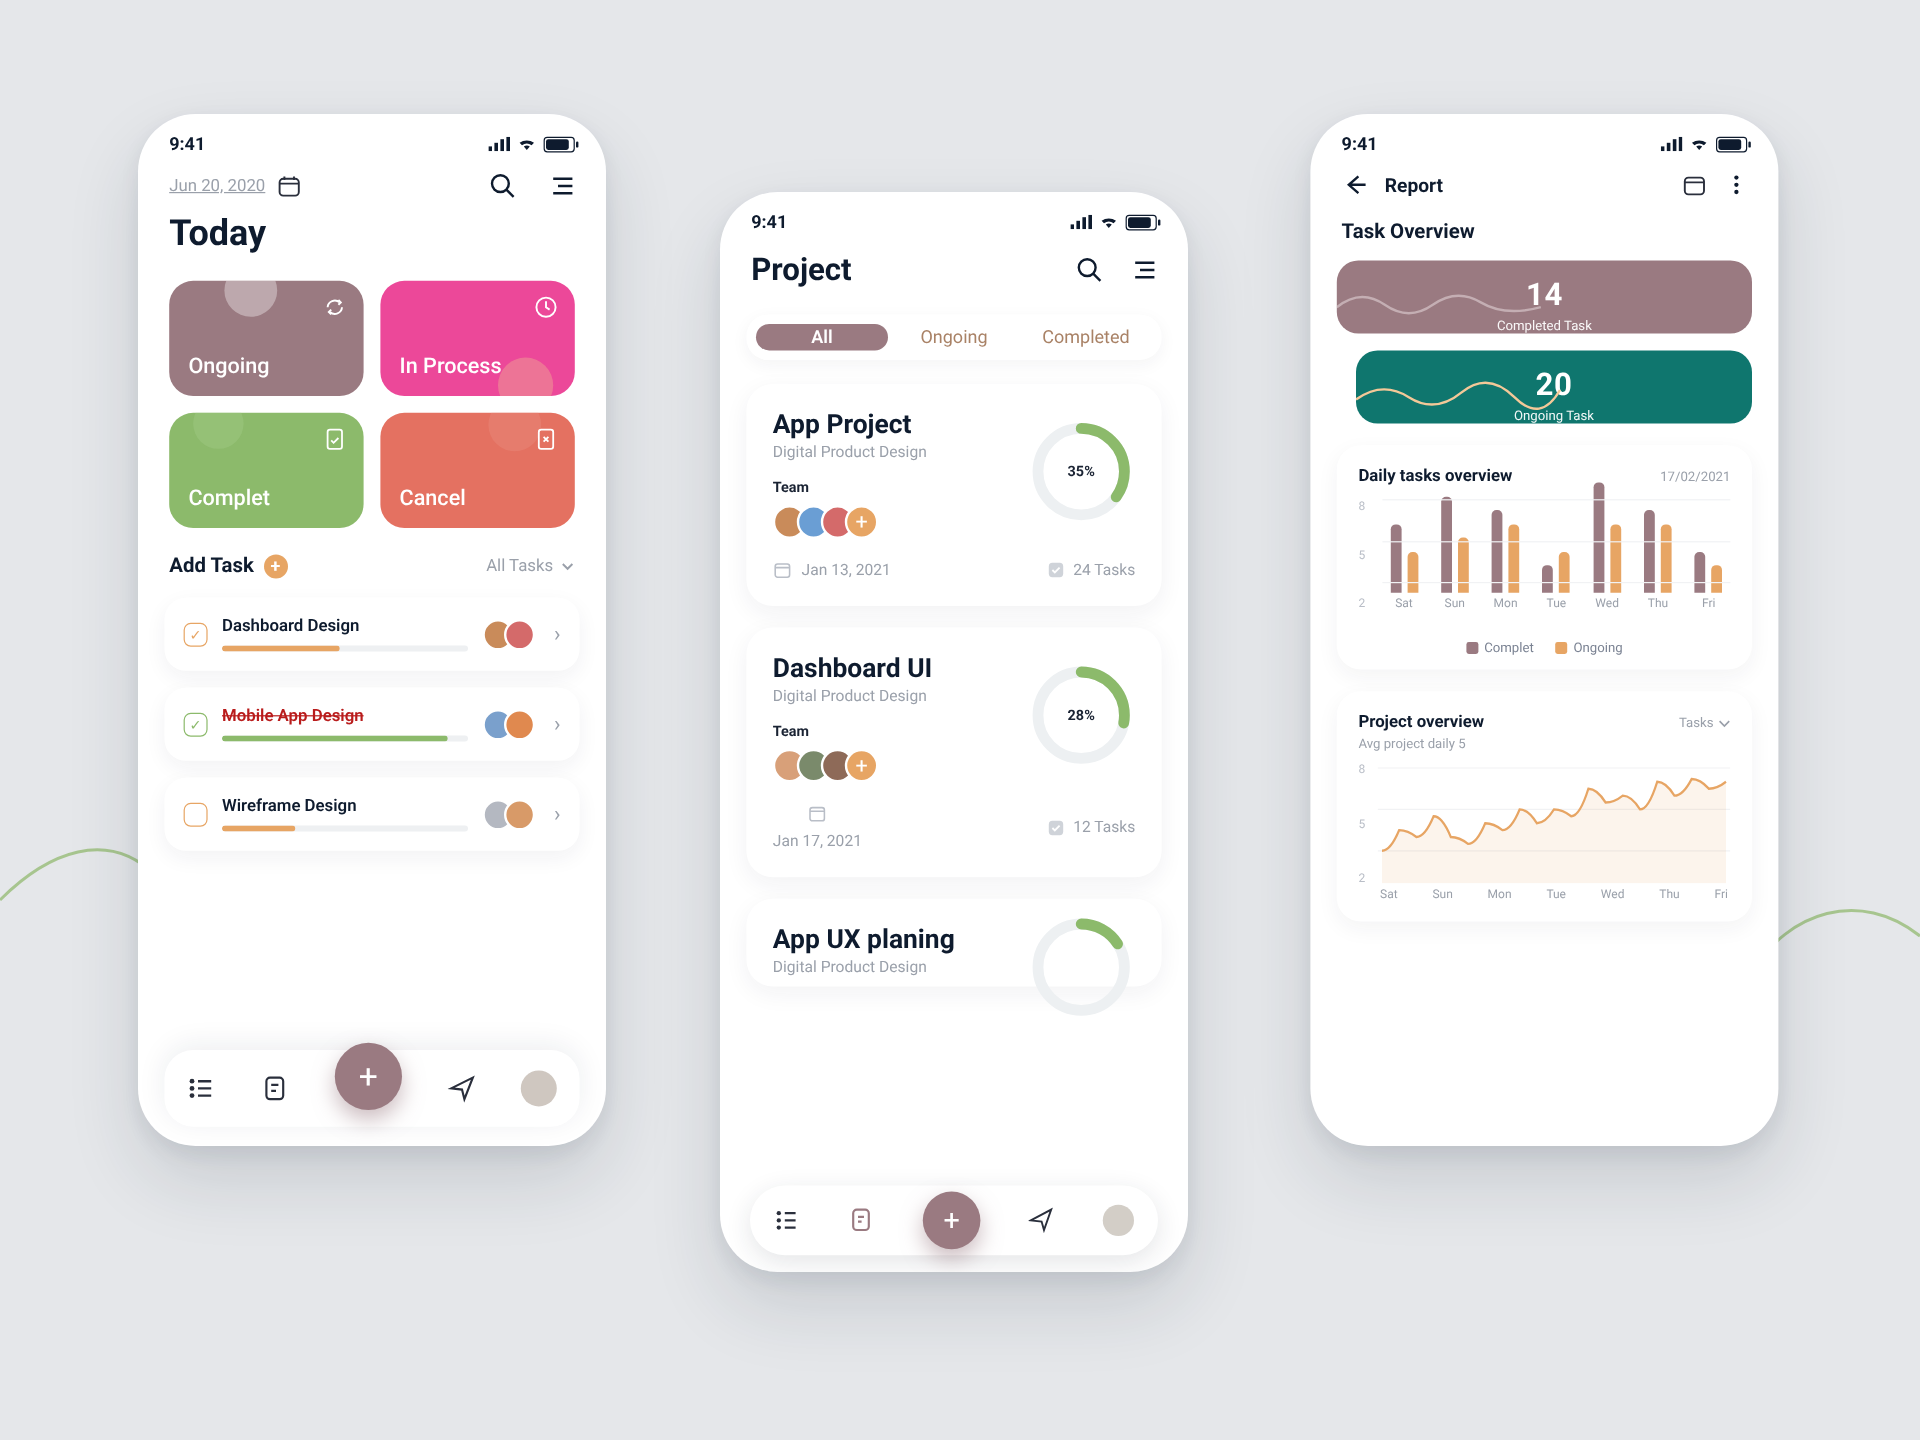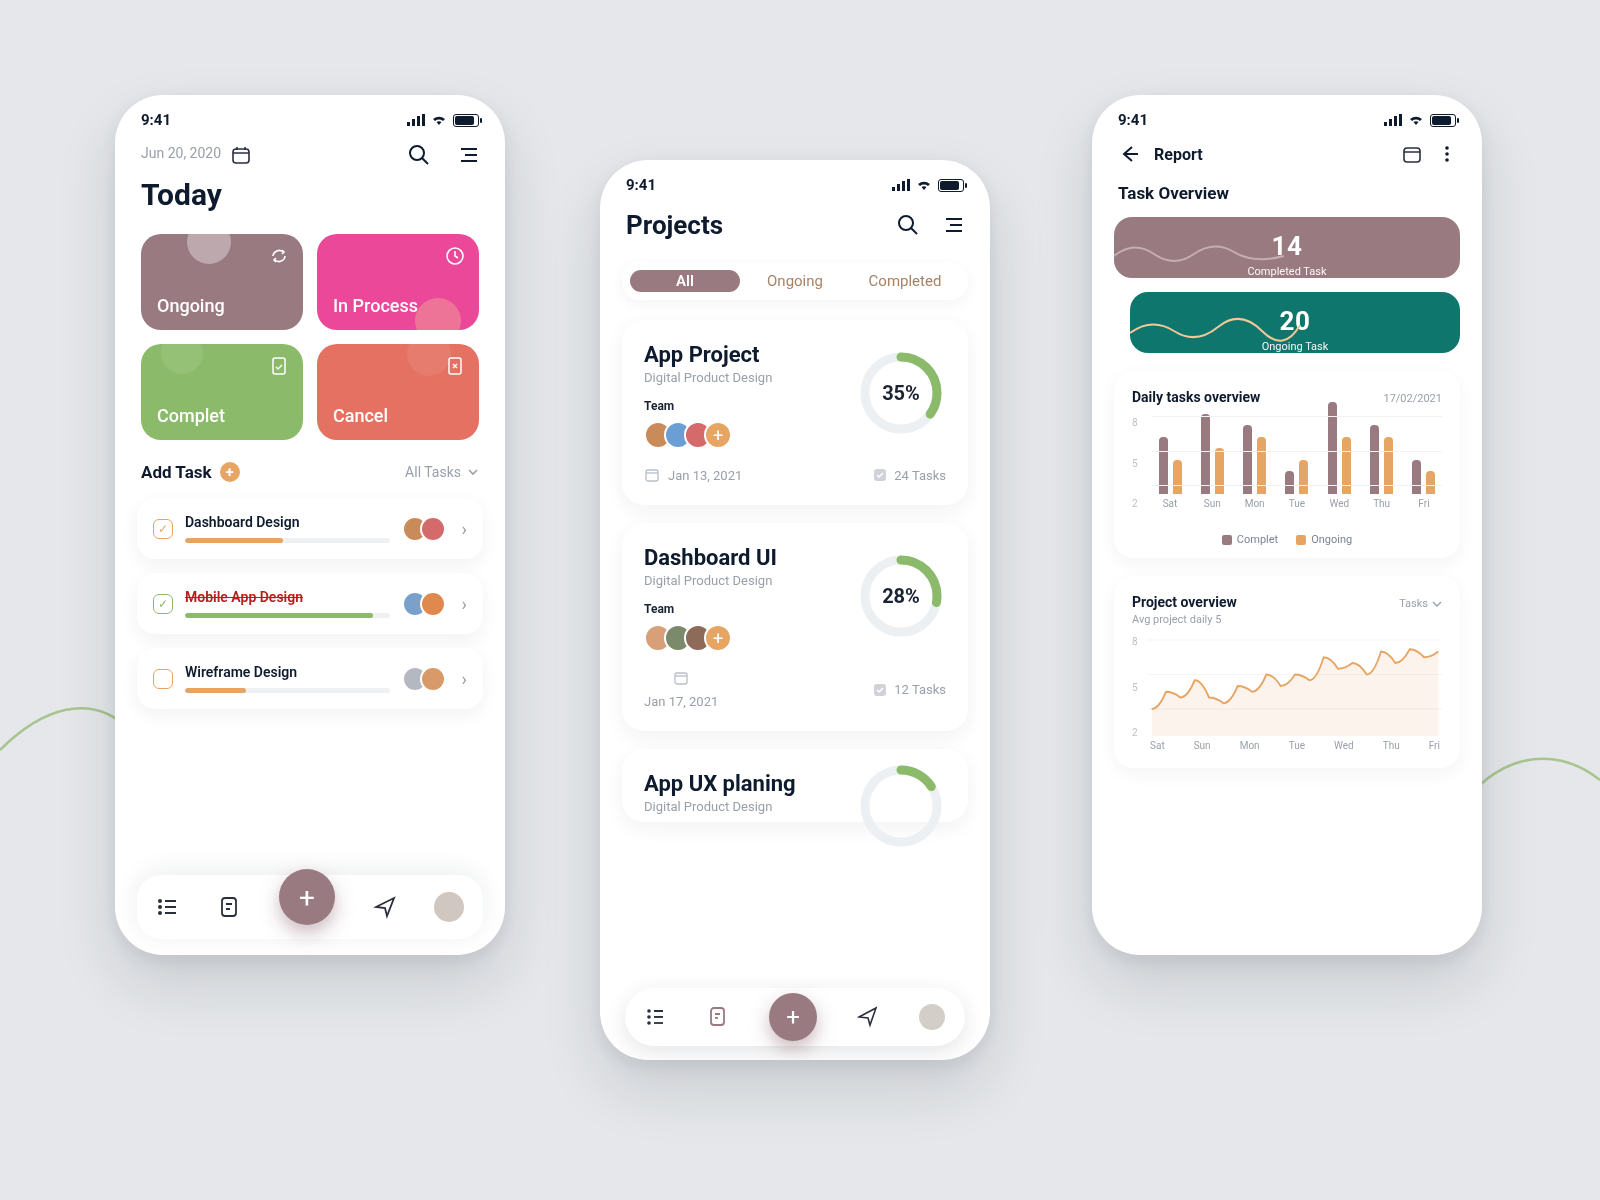--- a/index.html
+++ b/index.html
@@ -29,21 +29,21 @@
 .sig-icon { width: 18px; height: 12px; }
 .wifi-icon { width: 16px; height: 12px; }
 .batt-icon { width: 26px; height: 13px; border: 1.5px solid #0e1b2e; border-radius: 3px; position: relative; }
 .batt-icon::after { content:""; position:absolute; right:-4px; top:3px; width:2px; height:5px; background:#0e1b2e; border-radius:1px; }
 .batt-icon .fill { position:absolute; left:1px; top:1px; bottom:1px; width: 78%; background:#0e1b2e; border-radius:2px; }
 
 
 .phone1 { left: 115px; top: 95px; width: 390px; height: 860px; }
 .p1-top { padding: 4px 26px 0; }
 .p1-date-row { display:flex; justify-content: space-between; align-items:center; margin-top: 4px; }
-.date-g { display:flex; gap:10px; align-items:flex-start; color:#9aa0aa; font-size:14px; }
+.date-g { display:flex; gap:10px; align-items:center; color:#9aa0aa; font-size:14px;text-decoration:underline; }
 .icon-btn { cursor:pointer; }
 .p1-title { font-size: 30px; font-weight: 700; color:#0e1b2e; margin-top:10px; }
 .p1-cards { display:grid; grid-template-columns: 1fr 1fr; gap:14px; padding: 22px 26px 0; }
 .sq-card { height: 96px; border-radius: 20px; color:#fff; position:relative; overflow:hidden; padding: 14px 16px; display:flex; align-items:flex-end; font-size:18px; font-weight:500; }
 .sq-card .corner-icon { position:absolute; top:12px; right:14px; }
 .sq-card.mauve { background:#9a7a81; }
 .sq-card.orange { background:#ec4899; }
 .sq-card.green { background:#8cba6b; }
 .sq-card.red { background:#e47161; }
 .sq-card .bubble { position:absolute; border-radius:50%; opacity:.35; }
@@ -82,21 +82,21 @@
 .proj-list { padding: 20px 22px 90px; display:flex; flex-direction:column; gap:18px; }
 .proj-card { background:#fff; border-radius:22px; box-shadow:0 6px 20px rgba(30,40,60,.06); padding:22px; position:relative; }
 .proj-title { font-size:22px; font-weight:700; color:#0e1b2e; }
 .proj-sub { font-size:13px; color:#9aa0aa; margin-top:3px; }
 .team-lbl { font-size:12px; font-weight:700; color:#1a2333; margin-top:14px; }
 .team-avs { display:flex; margin-top:8px; }
 .team-avs .av { width:28px; height:28px; }
 .add-av { width:28px; height:28px; border-radius:50%; background:#e7a564; color:#fff; display:flex; align-items:center; justify-content:center; font-size:18px; border:2px solid #fff; margin-left:-8px; }
 .proj-foot { display:flex; align-items:center; justify-content:space-between; margin-top:18px; color:#9aa0aa; font-size:13px; }
 .ring { position:absolute; right:22px; top:28px; width:90px; height:90px; }
-.ring .pct { position:absolute; inset:0; display:flex; align-items:center; justify-content:center; font-size:20px; font-weight:700; color:#1a2333; }
+.ring .pct { position:absolute; inset:0; display:flex; align-items:center; justify-content:center; font-size:12px; font-weight:700; color:#1a2333; }
 .p2-bottom { position:absolute; bottom:14px; left:50%; transform:translateX(-50%); width:340px; height:58px; background:#fff; border-radius:30px; box-shadow:0 6px 22px rgba(30,40,60,.12); display:flex; align-items:center; justify-content:space-around; }
 .p2-bottom .fab { width:48px; height:48px; font-size:24px; margin-top:0; }
 
 
 .phone3 { left: 1092px; top: 95px; width: 390px; height: 860px; }
 .p3-head { padding: 8px 26px 0; display:flex; justify-content:space-between; align-items:center; }
 .p3-head-left { display:flex; gap:14px; align-items:center; }
 .p3-title { font-size:16px; font-weight:700; color:#0e1b2e; }
 .p3-overview-lbl { padding: 18px 26px 0; font-size:17px; font-weight:700; color:#0e1b2e; }
 .stat-row { padding: 14px 22px 0; display:flex; gap:14px;flex-direction:column; }
@@ -320,21 +320,21 @@
         </svg>
       <svg class="wifi-icon" viewBox="0 0 16 12">
           <path d="M8 11 L5.5 8 A5 5 0 0 1 10.5 8 Z M2 5 A10 10 0 0 1 14 5 L12 7 A7 7 0 0 0 4 7 Z" fill="#0e1b2e"></path>
         </svg>
       <span class="batt-icon">
           <span class="fill"></span>
         </span>
     </span>
   </div>
   <div class="p2-head">
-    <div class="p2-title">Projects</div>
+    <div class="p2-title">Project</div>
     <div style="display:flex; gap:20px;">
       <svg width="24" height="24">
           <circle cx="10" cy="10" r="7" stroke="#0e1b2e" stroke-width="2" fill="none"></circle>
           <line x1="15" y1="15" x2="21" y2="21" stroke="#0e1b2e" stroke-width="2"></line>
         </svg>
       <svg width="24" height="24">
           <line x1="6" y1="6" x2="22" y2="6" stroke="#0e1b2e" stroke-width="2"></line>
           <line x1="10" y1="12" x2="22" y2="12" stroke="#0e1b2e" stroke-width="2"></line>
           <line x1="6" y1="18" x2="22" y2="18" stroke="#0e1b2e" stroke-width="2"></line>
         </svg>

